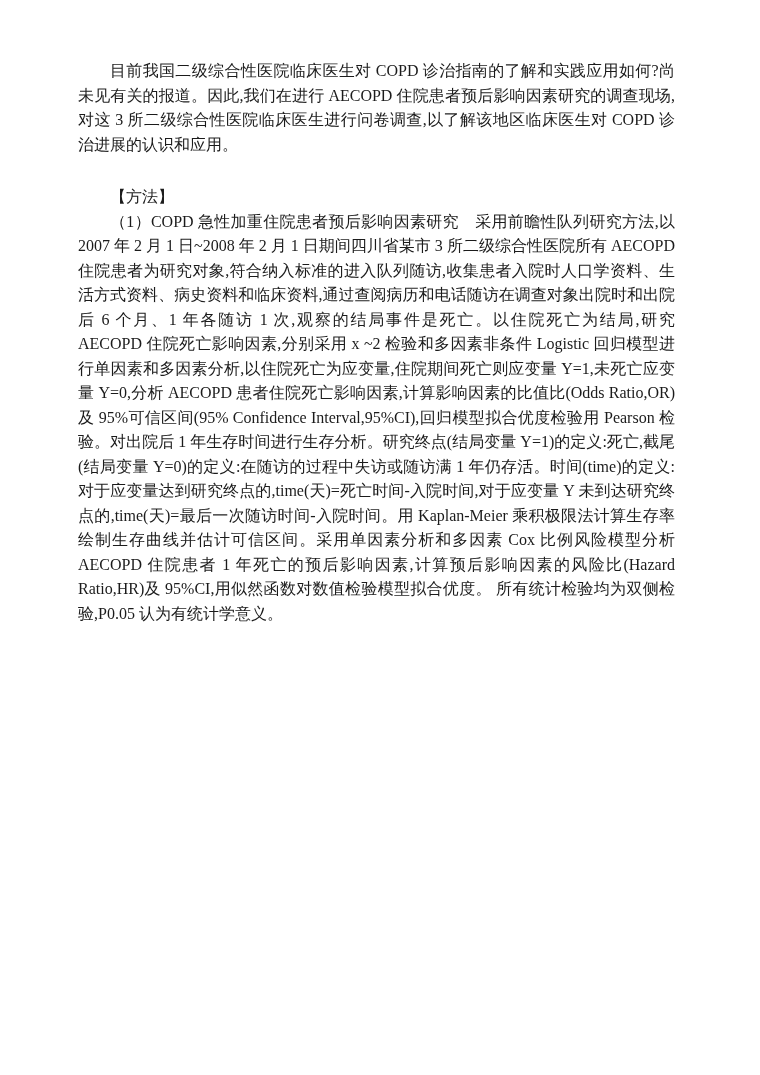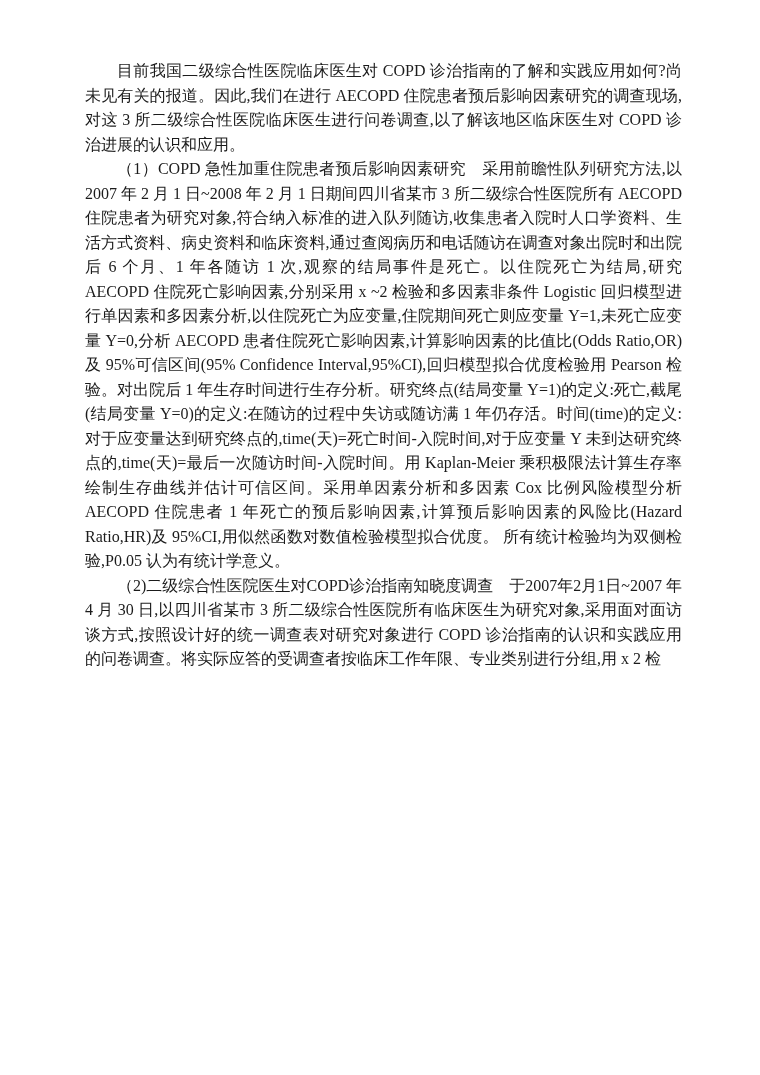--- a/index.html
+++ b/index.html
@@ -10,21 +10,21 @@
   .page {
     position: relative;
     width: 760px;
     height: 1075px;
     background: #ffffff;
     overflow: hidden;
     font-family: "Liberation Serif", "DejaVu Serif", serif;
   }
   .content {
     position: absolute;
-    left: 85px;
+    left: 78px;
     top: 59px;
     width: 597px;
     color: #1b1b1b;
     font-size: 16px;
     line-height: 24.5px;
     text-align: justify;
   }
   .content p,
   .content h2 {
     margin: 0;
@@ -42,16 +42,16 @@
   }
 </style>
 </head>
 <body>
 
 <div class="page">
   <div class="content">
     <p class="para">目前我国二级综合性医院临床医生对 COPD 诊治指南的了解和实践应用如何?尚未见有关的报道。因此,我们在进行 AECOPD 住院患者预后影响因素研究的调查现场,对这 3 所二级综合性医院临床医生进行问卷调查,以了解该地区临床医生对 COPD 诊治进展的认识和应用。</p>
 
 
+    <h2 class="heading">【方法】</h2>
     <p class="para">（1）COPD 急性加重住院患者预后影响因素研究　采用前瞻性队列研究方法,以 2007 年 2 月 1 日~2008 年 2 月 1 日期间四川省某市 3 所二级综合性医院所有 AECOPD 住院患者为研究对象,符合纳入标准的进入队列随访,收集患者入院时人口学资料、生活方式资料、病史资料和临床资料,通过查阅病历和电话随访在调查对象出院时和出院后 6 个月、1 年各随访 1 次,观察的结局事件是死亡。以住院死亡为结局,研究 AECOPD 住院死亡影响因素,分别采用 x ~2 检验和多因素非条件 Logistic 回归模型进行单因素和多因素分析,以住院死亡为应变量,住院期间死亡则应变量 Y=1,未死亡应变量 Y=0,分析 AECOPD 患者住院死亡影响因素,计算影响因素的比值比(Odds Ratio,OR)及 95%可信区间(95% Confidence Interval,95%CI),回归模型拟合优度检验用 Pearson 检验。对出院后 1 年生存时间进行生存分析。研究终点(结局变量 Y=1)的定义:死亡,截尾(结局变量 Y=0)的定义:在随访的过程中失访或随访满 1 年仍存活。时间(time)的定义:对于应变量达到研究终点的,time(天)=死亡时间-入院时间,对于应变量 Y 未到达研究终点的,time(天)=最后一次随访时间-入院时间。用 Kaplan-Meier 乘积极限法计算生存率绘制生存曲线并估计可信区间。采用单因素分析和多因素 Cox 比例风险模型分析 AECOPD 住院患者 1 年死亡的预后影响因素,计算预后影响因素的风险比(Hazard Ratio,HR)及 95%CI,用似然函数对数值检验模型拟合优度。 所有统计检验均为双侧检验,P0.05 认为有统计学意义。</p>
-    <p class="para para-gap">（2)二级综合性医院医生对COPD诊治指南知晓度调查　于2007年2月1日~2007 年 4 月 30 日,以四川省某市 3 所二级综合性医院所有临床医生为研究对象,采用面对面访谈方式,按照设计好的统一调查表对研究对象进行 COPD 诊治指南的认识和实践应用的问卷调查。将实际应答的受调查者按临床工作年限、专业类别进行分组,用 x 2 检</p>
   </div>
 </div>
 
 </body></html>

